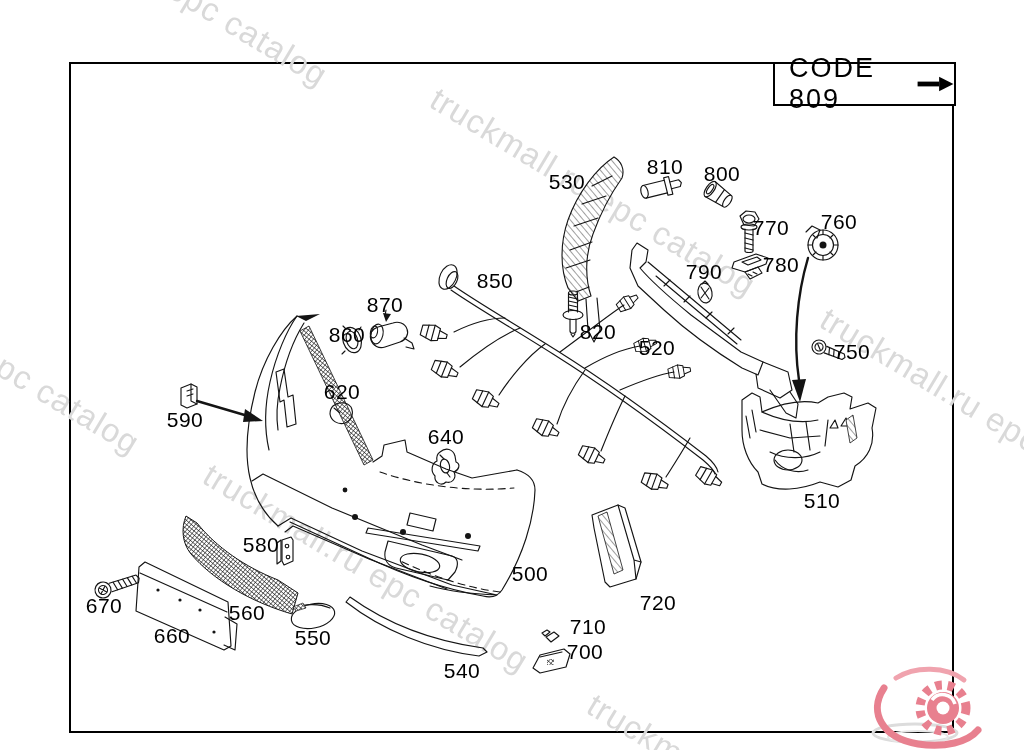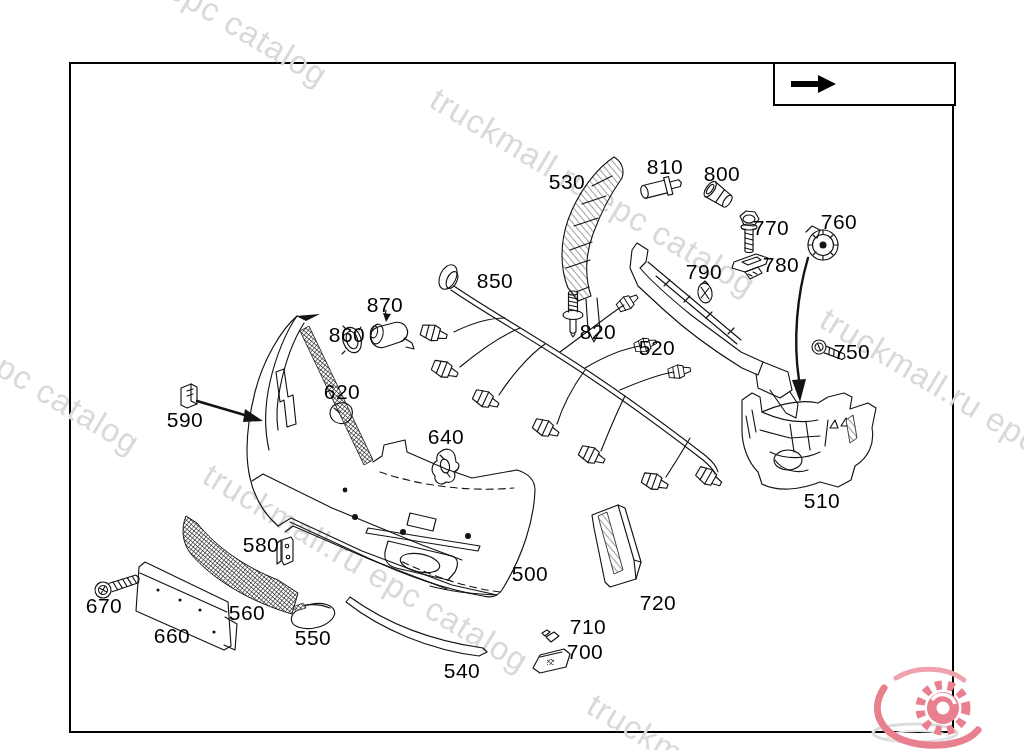--- a/index.html
+++ b/index.html
@@ -30,20 +30,21 @@
   <div class="watermark" style="left:15px;top:-130px;">truckmall.ru epc catalog</div>
   <div class="watermark" style="left:443px;top:80px;">truckmall.ru epc catalog</div>
   <div class="watermark" style="left:-173px;top:238px;">truckmall.ru epc catalog</div>
   <div class="watermark" style="left:833px;top:300px;">truckmall.ru epc catalog</div>
   <div class="watermark" style="left:216px;top:456px;">truckmall.ru epc catalog</div>
   <div class="watermark" style="left:600px;top:686px;">truckmall.ru epc catalog</div>
 
   <div class="frame"></div>
 
   <div class="code-box">
+    <span class="code-text">CODE 809</span>
     <svg width="48" height="20" viewBox="0 0 48 20">
       <rect x="2" y="7" width="27" height="6" fill="#000"></rect>
       <polygon points="29,1 47,10 29,19" fill="#000"></polygon>
     </svg>
   </div>
 
   <svg class="artwork" width="1024" height="750" viewBox="0 0 1024 750">
     <defs>
       <pattern id="mesh" width="3.2" height="3.2" patternUnits="userSpaceOnUse" patternTransform="rotate(40)">
         <rect width="3.2" height="3.2" fill="#fff"></rect>

